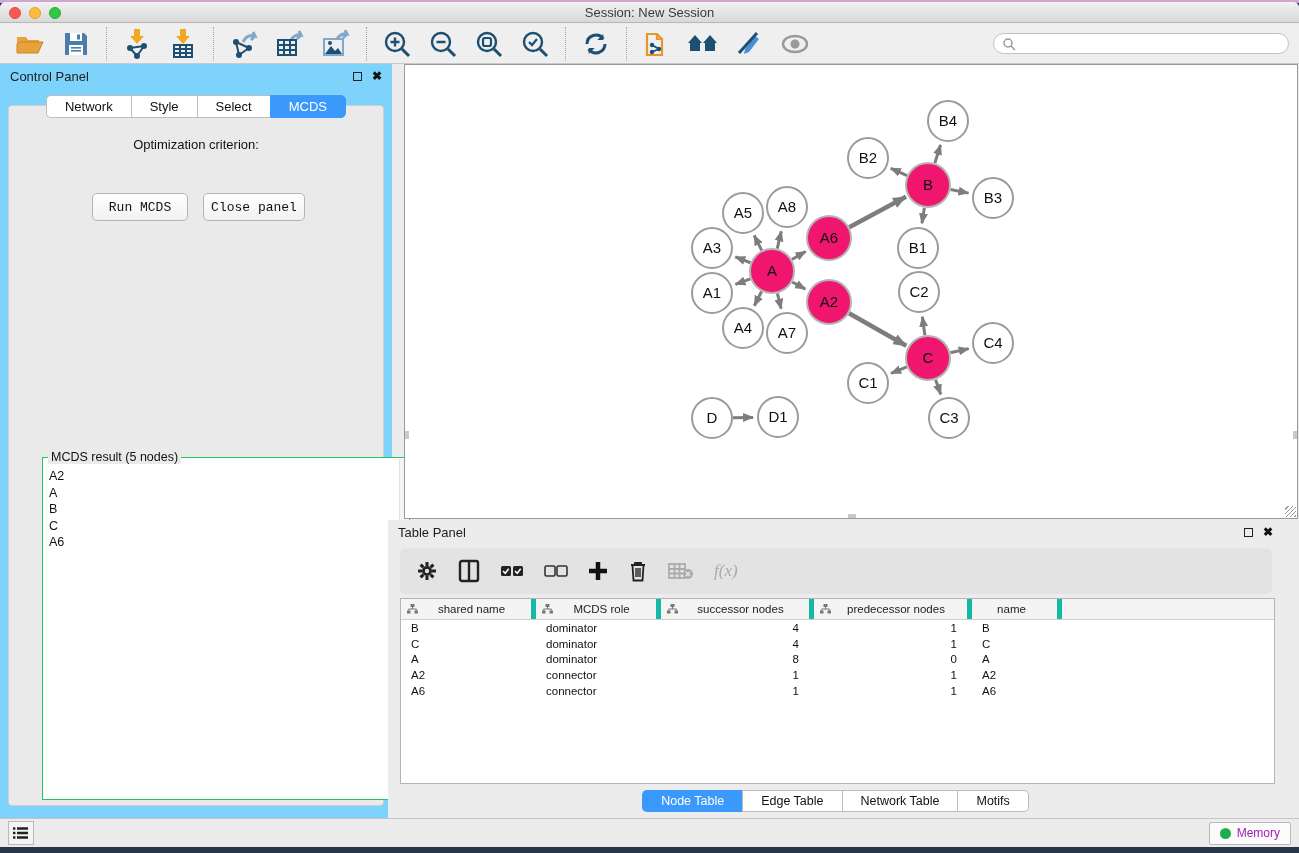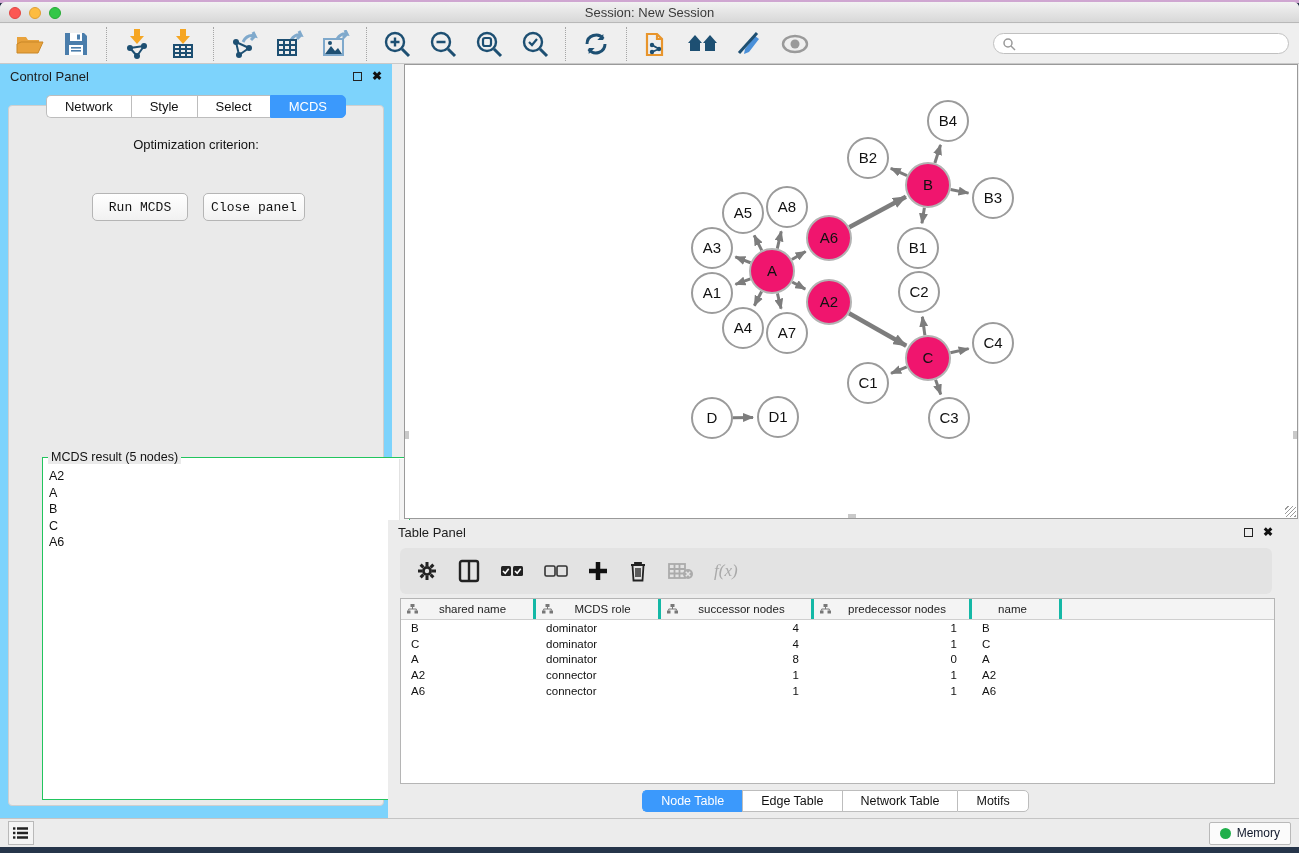--- a/index.html
+++ b/index.html
@@ -80,38 +80,38 @@
   .edge-tick { position:absolute; background:#c9c9c9; }
 
   
   .table-panel { position:absolute; left:388px; top:518px; width:895px; height:298px; background:#ececec; }
   .tp-toolbar { position:absolute; left:12px; right:11px; top:28px; height:46px; background:#e3e3e3; border-radius:6px;
     display:flex; align-items:center; gap:20px; padding:0 16px; }
   .tp-btn { background:none; border:none; display:flex; align-items:center; justify-content:center; cursor:pointer; height:30px; }
   .fx-label { font-family:"Liberation Serif", serif; font-style:italic; font-size:17px; color:#a9a9a9; }
   .dtable { position:absolute; left:12px; right:8px; top:78px; height:186px; background:#fff; border:1px solid #b5b5b5; overflow:hidden; }
   .thead { display:flex; height:21px; background:#f4f4f4; border-bottom:1px solid #cfcfcf; }
-  .th { display:flex; align-items:center; font-size:11.5px; color:#222; border-right:3px solid #14b8a6; }
+  .th { display:flex; align-items:center; font-size:11.5px; color:#222; border-right:5px solid #14b8a6; }
   .th .lbl { flex:1; text-align:center; padding-right:6px; }
   .th .hier { margin-left:6px; }
   .c1{width:135px}.c2{width:125px}.c3{width:153px}.c4{width:158px}.c5{width:90px}
   .cfill{flex:1;border-right:none}
   .trow { display:flex; height:15.8px; align-items:center; font-size:11.5px; color:#111; }
   .td { overflow:hidden; white-space:nowrap; }
   .td.l { padding-left:10px; text-align:left; }
   .td.r { padding-right:15px; text-align:right; }
   .tp-tabs { position:absolute; left:0; right:0; top:270px; display:flex; justify-content:center; }
   .tp-tabs .seg-tab { height:22px; font-size:12.5px; }
 
   
   .statusbar { position:absolute; left:0; top:816px; width:100%; height:29px; background:#ececec; border-top:1px solid #c4c4c4;
     display:flex; align-items:center; padding:0 8px; }
   .list-btn { width:26px; height:24px; border:1px solid #b9b9b9; background:#f4f4f4; display:flex; align-items:center; justify-content:center; cursor:pointer; }
   .mem-btn { margin-left:auto; height:23px; border:1px solid #b9b9b9; background:#fbfbfb; border-radius:2px;
-    display:flex; align-items:center; gap:6px; padding:0 10px; font-size:12px; color:#0f172a; cursor:pointer; }
+    display:flex; align-items:center; gap:6px; padding:0 10px; font-size:12px; color:#a21caf; cursor:pointer; }
   .mem-dot { width:11px; height:11px; border-radius:50%; background:#1faf4a; }
 
   svg.ic { display:block; }
 </style>
 </head>
 <body>
 
 <div id="screen">
   <div class="strip-top"></div>
   <div class="strip-bottom"></div>

